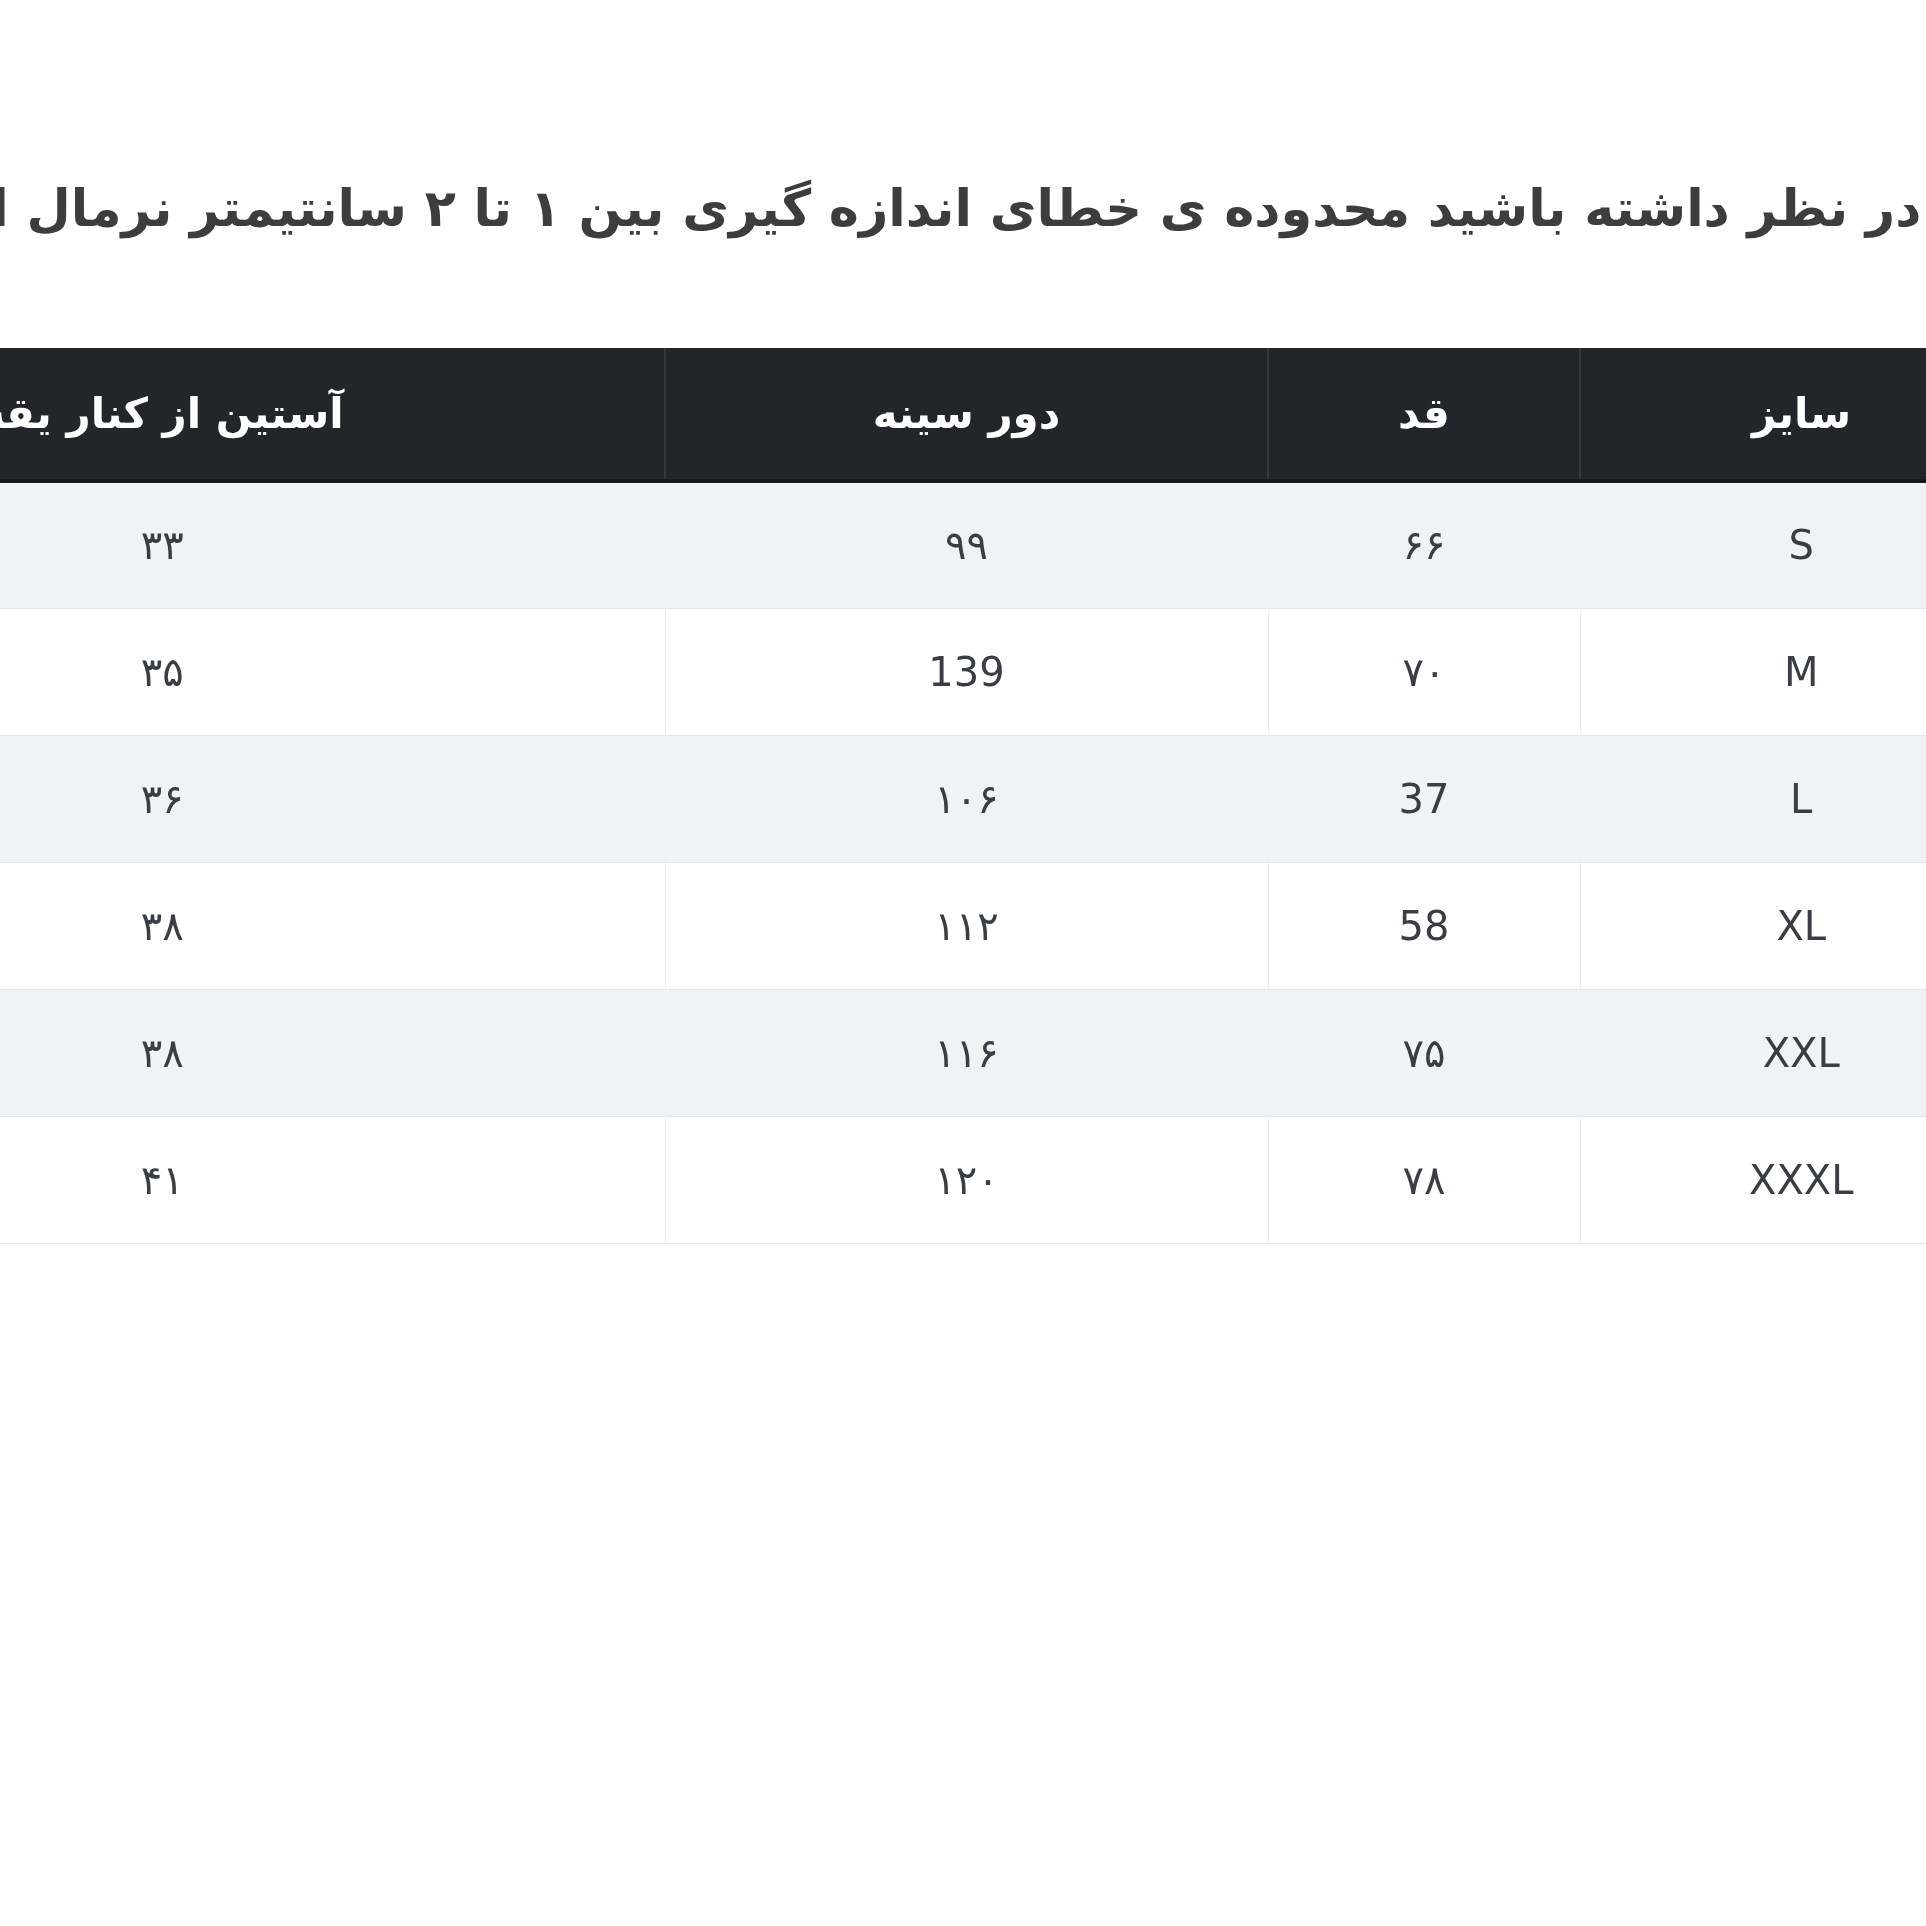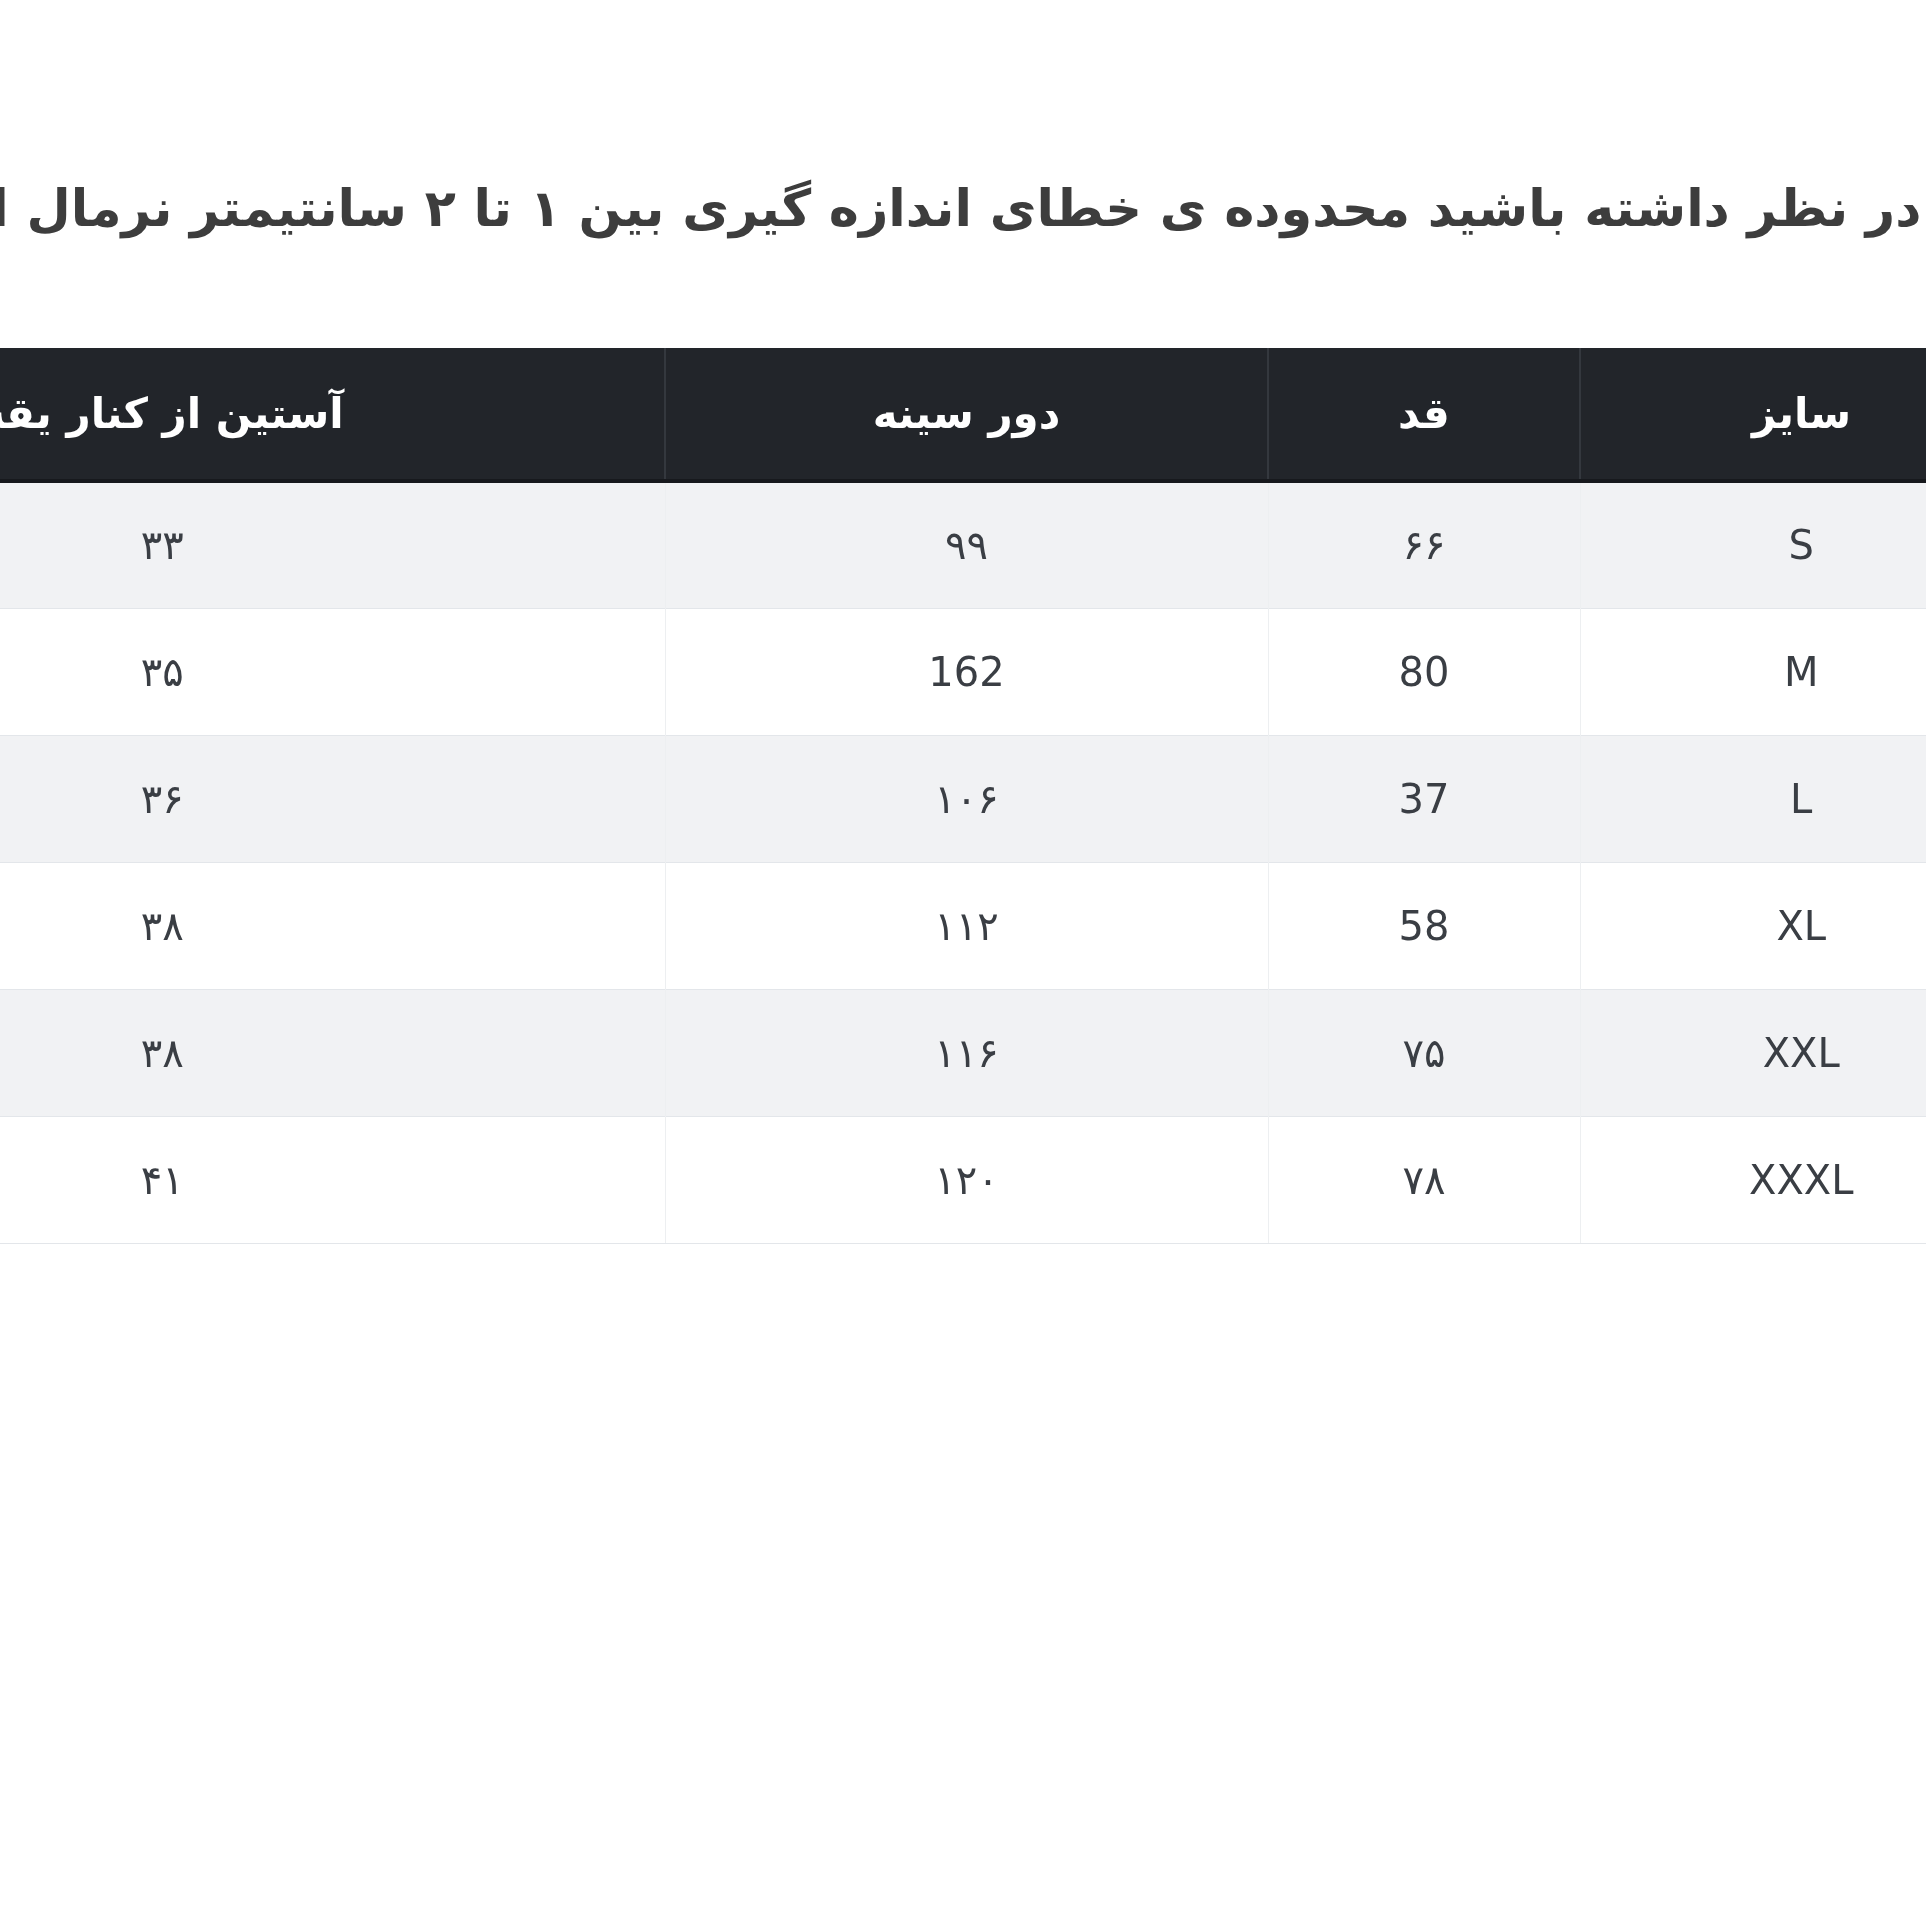--- a/index.html
+++ b/index.html
@@ -117,22 +117,22 @@
     </thead>
     <tbody id="size-table-body">
         <tr>
           <td>S</td>
           <td>۶۶</td>
           <td>۹۹</td>
           <td>۳۳</td>
         </tr>
         <tr>
           <td>M</td>
-          <td>80</td>
-          <td>162</td>
+          <td>۷۰</td>
+          <td>139</td>
           <td>۳۵</td>
         </tr>
         <tr>
           <td>L</td>
           <td>37</td>
           <td>۱۰۶</td>
           <td>۳۶</td>
         </tr>
         <tr>
           <td>XL</td>

